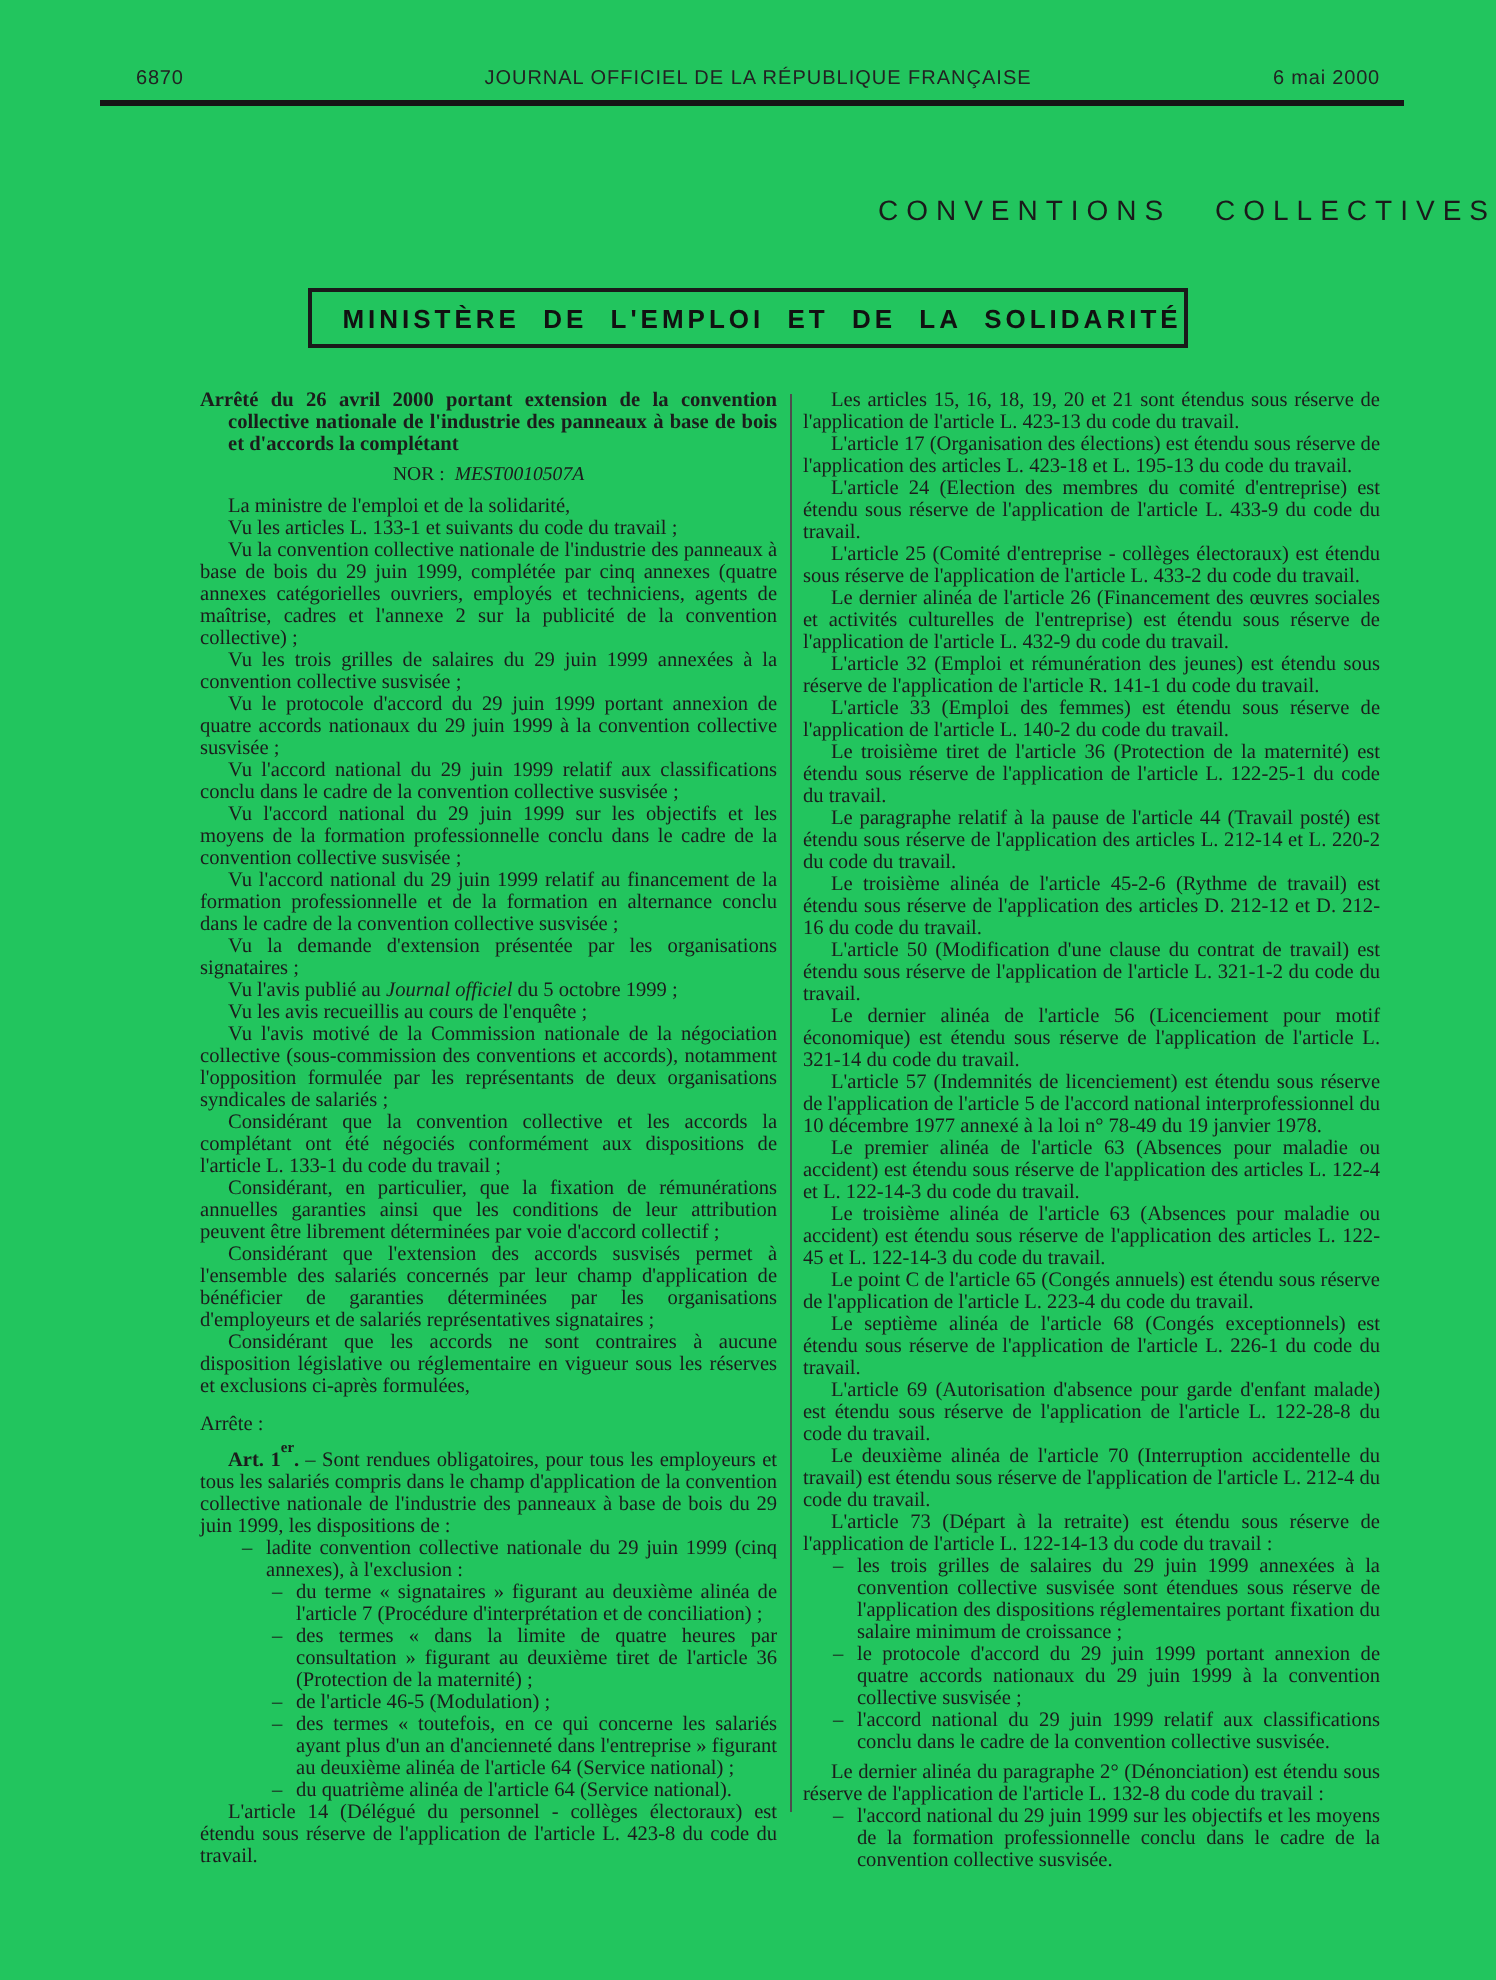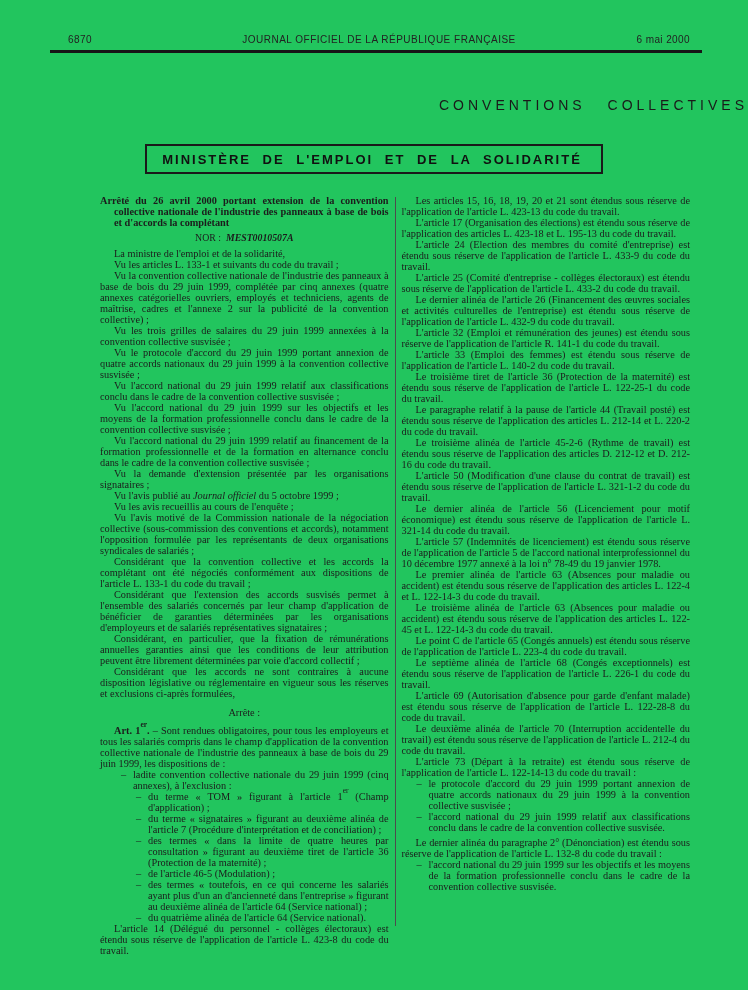--- a/index.html
+++ b/index.html
@@ -31,44 +31,44 @@
     text-align:right;
     font-family:"Liberation Sans", sans-serif;
     font-size:14px;font-weight:normal;
     letter-spacing:4px;word-spacing:14px;
     color:#1a1a1a;
   }
   .ministry-wrap{text-align:center;margin-top:31px;}
   .ministry-box{
     display:inline-block;
     border:2px solid #1a1a1a;
-    padding:6px 19px 5px 15px;
+    padding:6px 1px 5px 15px;
     font-family:"Liberation Sans", sans-serif;
     font-size:13px;font-weight:bold;
     letter-spacing:2px;word-spacing:6px;
     color:#111;
   }
   
   .columns{
     display:flex;
     margin:21px 58px 0 100px;
   }
   .col{width:305px;font-size:10.3px;line-height:11px;}
   .col-divider{width:1px;background:#4d4d4d;margin:2px 6px 30px 6px;align-self:stretch;}
   p{margin:0;}
   .para{text-indent:14px;text-align:justify;}
   .arrete-title{
     font-weight:bold;
     padding-left:14px;text-indent:-14px;
     text-align:justify;
   }
   .nor-line{text-align:center;margin:4px 0 5px 0;font-size:9.8px;}
-  .nor-code{font-weight:bold;font-style:italic;margin-left:5px;}
+  .nor-code{font-weight:normal;font-style:italic;margin-left:5px;}
   .first-para{margin-top:4px;}
-  .arrete-label{text-align:center;margin:8px 0 7px 0;}
+  .arrete-label{text-align:left;margin:8px 0 7px 0;}
   .art-bold{font-weight:bold;margin-right:3px;}
   sup{font-size:7.5px;line-height:0;position:relative;top:-3px;}
   .li{text-align:justify;}
   .li .dash{display:inline-block;width:12px;text-indent:0;}
   .li1{padding-left:33px;text-indent:-12px;}
   .li2{padding-left:48px;text-indent:-12px;}
   .lir{padding-left:27px;text-indent:-12px;}
   .gap-top{margin-top:4px;}
 </style>
 </head>
@@ -108,34 +108,33 @@
           <p class="para">Vu l'accord national du 29 juin 1999 relatif au financement de la formation professionnelle et de la formation en alternance conclu dans le cadre de la convention collective susvisée ;</p>
           <p class="para">Vu la demande d'extension présentée par les organisations signataires ;</p>
         </div>
 
       <p class="para"><span>Vu l'avis publié au </span><i>Journal officiel</i><span> du 5 octobre 1999 ;</span></p>
 
       <div>
           <p class="para">Vu les avis recueillis au cours de l'enquête ;</p>
           <p class="para">Vu l'avis motivé de la Commission nationale de la négociation collective (sous-commission des conventions et accords), notamment l'opposition formulée par les représentants de deux organisations syndicales de salariés ;</p>
           <p class="para">Considérant que la convention collective et les accords la complétant ont été négociés conformément aux dispositions de l'article L. 133-1 du code du travail ;</p>
+          <p class="para">Considérant, en particulier, que la fixation de rémunérations annuelles garanties ainsi que les conditions de leur attribution peuvent être librement déterminées par voie d'accord collectif ;</p>
           <p class="para">Considérant que l'extension des accords susvisés permet à l'ensemble des salariés concernés par leur champ d'application de bénéficier de garanties déterminées par les organisations d'employeurs et de salariés représentatives signataires ;</p>
-          <p class="para">Considérant, en particulier, que la fixation de rémunérations annuelles garanties ainsi que les conditions de leur attribution peuvent être librement déterminées par voie d'accord collectif ;</p>
           <p class="para">Considérant que les accords ne sont contraires à aucune disposition législative ou réglementaire en vigueur sous les réserves et exclusions ci-après formulées,</p>
         </div>
 
       <p class="arrete-label">Arrête :</p>
 
       <p class="para"><span class="art-bold"><span>Art. 1</span><sup>er</sup><span>.</span></span><span>– Sont rendues obligatoires, pour tous les employeurs et tous les salariés compris dans le champ d'application de la convention collective nationale de l'industrie des panneaux à base de bois du 29 juin 1999, les dispositions de :</span></p>
 
       <div>
           <p class="li li1"><span class="dash">–</span><span>ladite convention collective nationale du 29 juin 1999 (cinq annexes), à l'exclusion :</span></p>
         </div>
 
-      <p class="li li2"><span class="dash">–</span><span>du terme « TOM » figurant à l'article 1</span><sup>er</sup><span> (Champ d'application) ;</span></p>
 
       <div>
           <p class="li li2"><span class="dash">–</span><span>du terme « signataires » figurant au deuxième alinéa de l'article 7 (Procédure d'interprétation et de conciliation) ;</span></p>
           <p class="li li2"><span class="dash">–</span><span>des termes « dans la limite de quatre heures par consultation » figurant au deuxième tiret de l'article 36 (Protection de la maternité) ;</span></p>
           <p class="li li2"><span class="dash">–</span><span>de l'article 46-5 (Modulation) ;</span></p>
           <p class="li li2"><span class="dash">–</span><span>des termes « toutefois, en ce qui concerne les salariés ayant plus d'un an d'ancienneté dans l'entreprise » figurant au deuxième alinéa de l'article 64 (Service national) ;</span></p>
           <p class="li li2"><span class="dash">–</span><span>du quatrième alinéa de l'article 64 (Service national).</span></p>
         </div>
 
       <p class="para">L'article 14 (Délégué du personnel - collèges électoraux) est étendu sous réserve de l'application de l'article L. 423-8 du code du travail.</p>
@@ -161,20 +160,21 @@
           <p class="para">Le premier alinéa de l'article 63 (Absences pour maladie ou accident) est étendu sous réserve de l'application des articles L. 122-4 et L. 122-14-3 du code du travail.</p>
           <p class="para">Le troisième alinéa de l'article 63 (Absences pour maladie ou accident) est étendu sous réserve de l'application des articles L. 122-45 et L. 122-14-3 du code du travail.</p>
           <p class="para">Le point C de l'article 65 (Congés annuels) est étendu sous réserve de l'application de l'article L. 223-4 du code du travail.</p>
           <p class="para">Le septième alinéa de l'article 68 (Congés exceptionnels) est étendu sous réserve de l'application de l'article L. 226-1 du code du travail.</p>
           <p class="para">L'article 69 (Autorisation d'absence pour garde d'enfant malade) est étendu sous réserve de l'application de l'article L. 122-28-8 du code du travail.</p>
           <p class="para">Le deuxième alinéa de l'article 70 (Interruption accidentelle du travail) est étendu sous réserve de l'application de l'article L. 212-4 du code du travail.</p>
           <p class="para">L'article 73 (Départ à la retraite) est étendu sous réserve de l'application de l'article L. 122-14-13 du code du travail :</p>
         </div>
 
       <div>
+          <p class="li lir"><span class="dash">–</span><span>les trois grilles de salaires du 29 juin 1999 annexées à la convention collective susvisée sont étendues sous réserve de l'application des dispositions réglementaires portant fixation du salaire minimum de croissance ;</span></p>
           <p class="li lir"><span class="dash">–</span><span>le protocole d'accord du 29 juin 1999 portant annexion de quatre accords nationaux du 29 juin 1999 à la convention collective susvisée ;</span></p>
           <p class="li lir"><span class="dash">–</span><span>l'accord national du 29 juin 1999 relatif aux classifications conclu dans le cadre de la convention collective susvisée.</span></p>
         </div>
 
       <p class="para gap-top">Le dernier alinéa du paragraphe 2° (Dénonciation) est étendu sous réserve de l'application de l'article L. 132-8 du code du travail :</p>
 
       <div>
           <p class="li lir"><span class="dash">–</span><span>l'accord national du 29 juin 1999 sur les objectifs et les moyens de la formation professionnelle conclu dans le cadre de la convention collective susvisée.</span></p>
         </div>
     </div>

